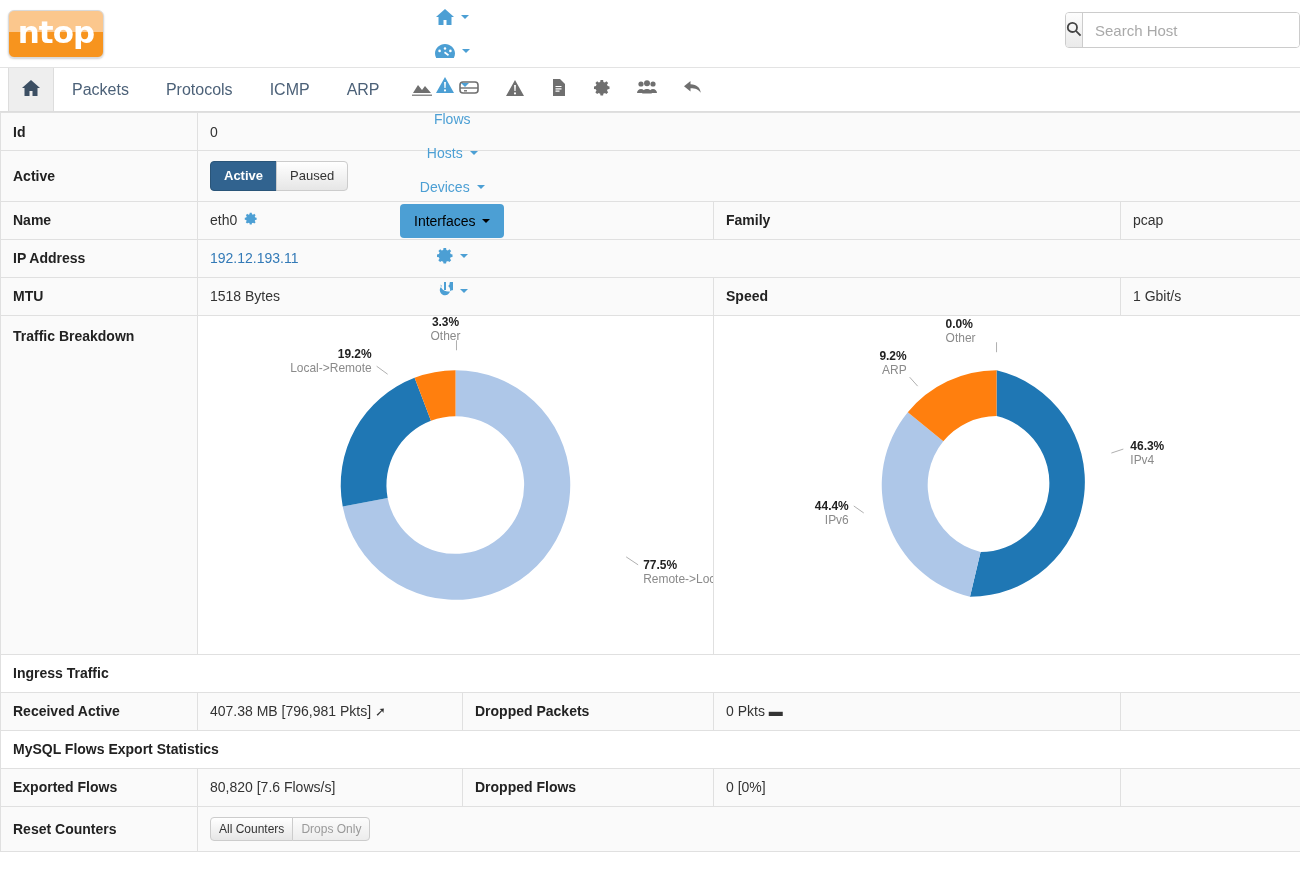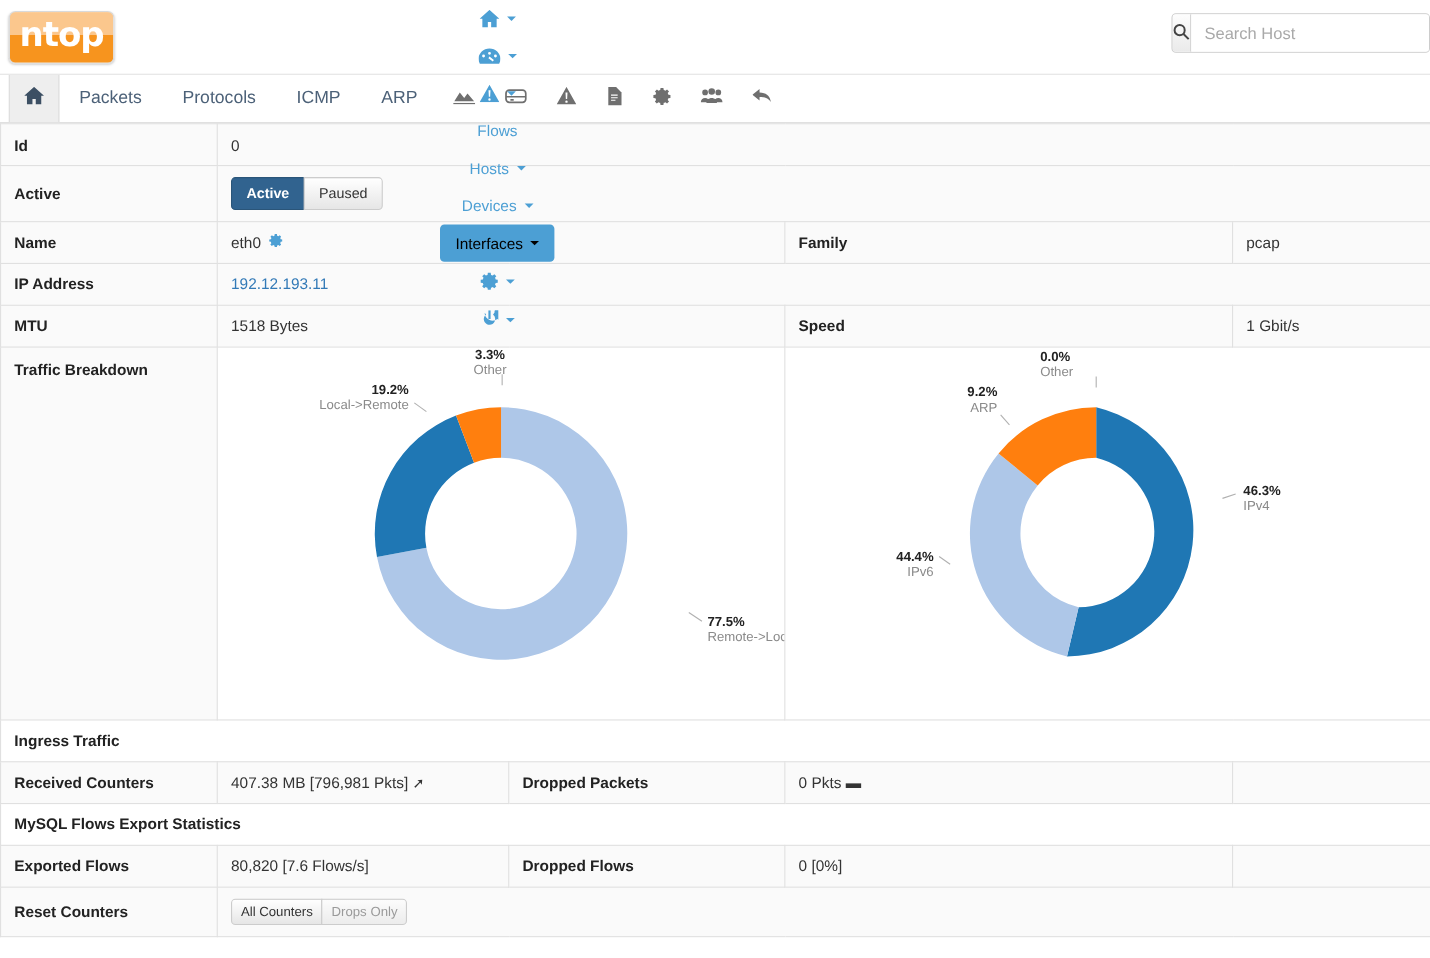--- a/index.html
+++ b/index.html
@@ -478,21 +478,21 @@
           </svg>
         </div>
       </td>
     </tr>
 
     <tr class="section-row">
       <td colspan="5">Ingress Traffic</td>
     </tr>
 
     <tr>
-      <th>Received Counters</th>
+      <th>Received Active</th>
       <td class="val">
         <span>407.38 MB [796,981 Pkts]</span>
         <span class="arrow-up">➚</span>
       </td>
       <th>Dropped Packets</th>
       <td class="val">
         <span>0 Pkts</span>
         <span class="dash">▬</span>
       </td>
       <td class="val"></td>

